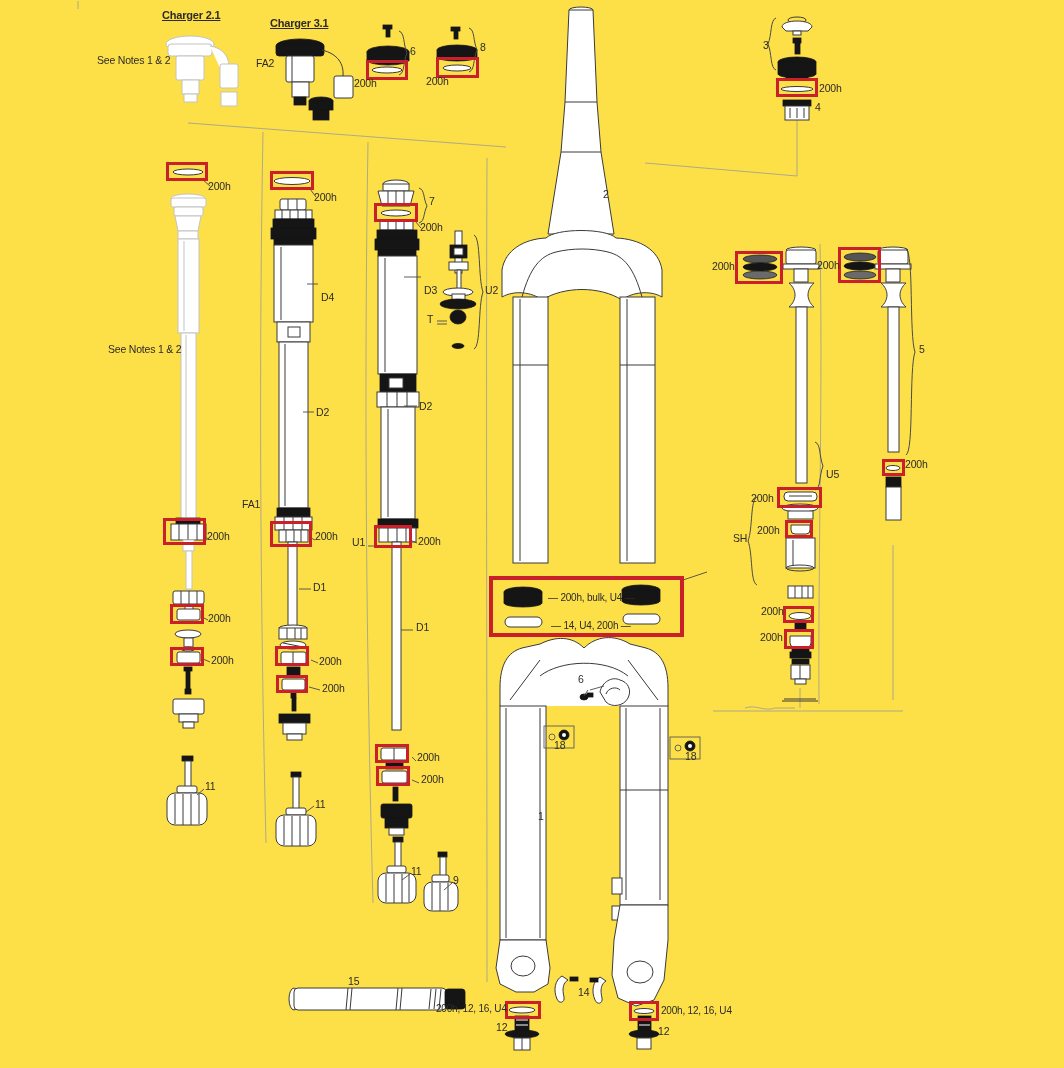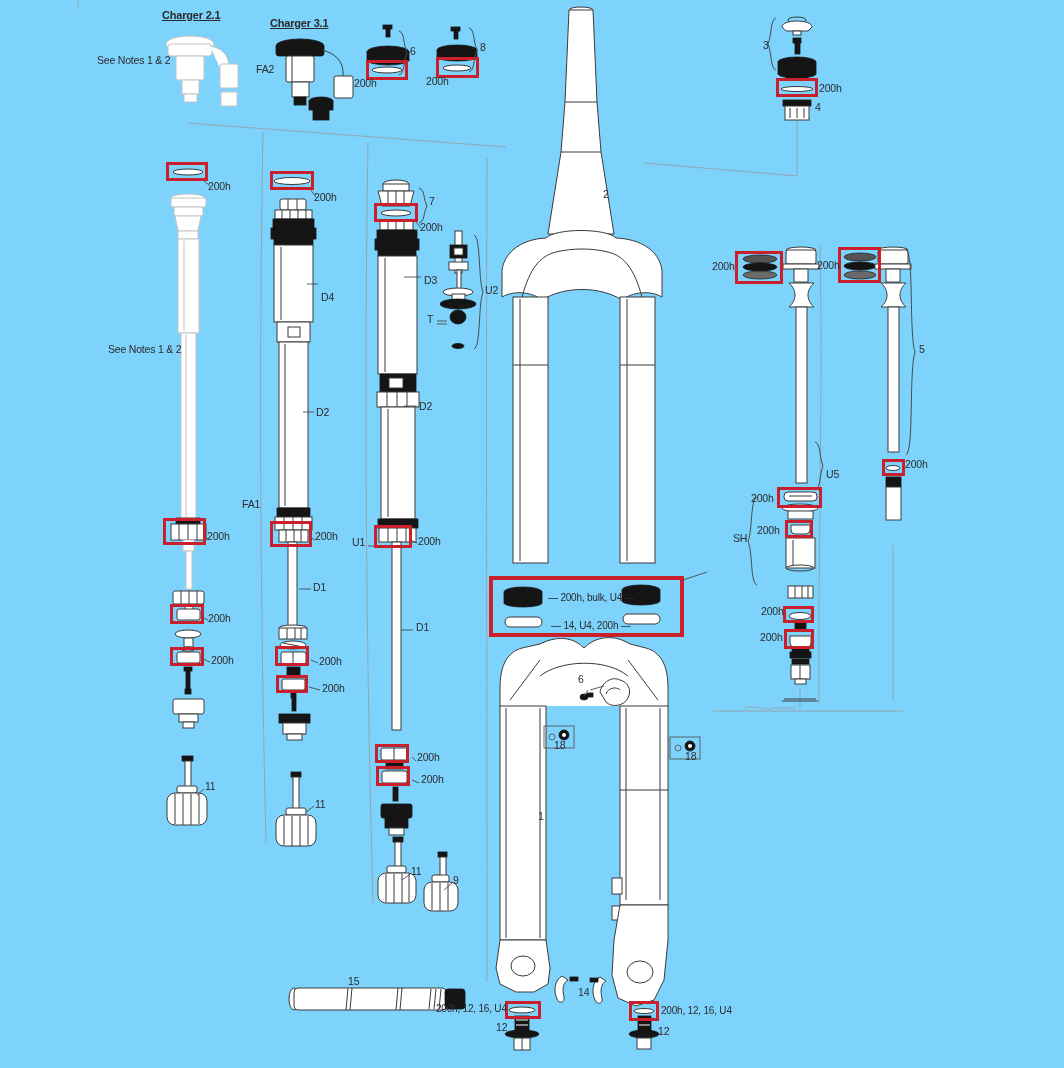--- a/index.html
+++ b/index.html
@@ -1,16 +1,16 @@
 <!DOCTYPE html>
 <html><head>
 <meta charset="utf-8">
 <style>
   html,body{margin:0;padding:0;background:#fff;}
-  #stage{position:relative;width:1064px;height:1068px;background:#7dd3fc;overflow:hidden;
+  #stage{position:relative;width:1064px;height:1068px;background:#fde047;overflow:hidden;
          font-family:"Liberation Sans",sans-serif;text-align:right;}
   #art{position:absolute;left:0;top:0;z-index:1;}
   .lb{position:absolute;z-index:3;font:10.5px/1.1 "Liberation Sans",sans-serif;
       color:#2d2a2b;letter-spacing:-0.2px;white-space:nowrap;}
   .ttl{font-weight:bold;text-decoration:underline;font-size:11px;}
   .sm{font-size:10px;}
   .rb{position:absolute;z-index:2;border:3px solid #c9202b;box-sizing:border-box;background:transparent;}
   .rb.big{border-width:4px;}
   
   .s{stroke:#3a3a3a;stroke-width:1;fill:none;}
@@ -495,39 +495,39 @@
 <div class="rb" style="left:783px;top:606px;width:31px;height:17px"></div>
 <div class="rb" style="left:784px;top:629px;width:30px;height:20px"></div>
 <div class="rb big" style="left:489px;top:576px;width:195px;height:61px"></div>
 <div class="rb" style="left:505px;top:1001px;width:36px;height:18px"></div>
 <div class="rb" style="left:629px;top:1001px;width:30px;height:20px"></div>
 
 <div class="lb ttl" style="left:162px;top:9px">Charger 2.1</div>
 <div class="lb ttl" style="left:270px;top:17px">Charger 3.1</div>
 <div class="lb" style="left:97px;top:55px">See Notes 1 &amp; 2</div>
 <div class="lb" style="left:108px;top:344px">See Notes 1 &amp; 2</div>
-<div class="lb" style="left:256px;top:64px">FA2</div>
+<div class="lb" style="left:256px;top:58px">FA2</div>
 <div class="lb" style="left:242px;top:499px">FA1</div>
 
 <div class="lb" style="left:354px;top:78px">200h</div>
 <div class="lb" style="left:410px;top:46px">6</div>
 <div class="lb" style="left:426px;top:76px">200h</div>
 <div class="lb" style="left:480px;top:42px">8</div>
 <div class="lb" style="left:763px;top:40px">3</div>
 <div class="lb" style="left:819px;top:83px">200h</div>
 <div class="lb" style="left:815px;top:102px">4</div>
 <div class="lb" style="left:603px;top:189px">2</div>
 
 <div class="lb" style="left:208px;top:181px">200h</div>
 <div class="lb" style="left:314px;top:192px">200h</div>
 <div class="lb" style="left:429px;top:196px">7</div>
 <div class="lb" style="left:420px;top:222px">200h</div>
 
 <div class="lb" style="left:321px;top:292px">D4</div>
-<div class="lb" style="left:424px;top:275px">D3</div>
+<div class="lb" style="left:424px;top:285px">D3</div>
 <div class="lb" style="left:485px;top:285px">U2</div>
 <div class="lb" style="left:427px;top:314px">T</div>
 
 <div class="lb" style="left:712px;top:261px">200h</div>
 <div class="lb" style="left:817px;top:260px">200h</div>
 <div class="lb" style="left:919px;top:344px">5</div>
 
 <div class="lb" style="left:316px;top:407px">D2</div>
 <div class="lb" style="left:419px;top:401px">D2</div>
 

